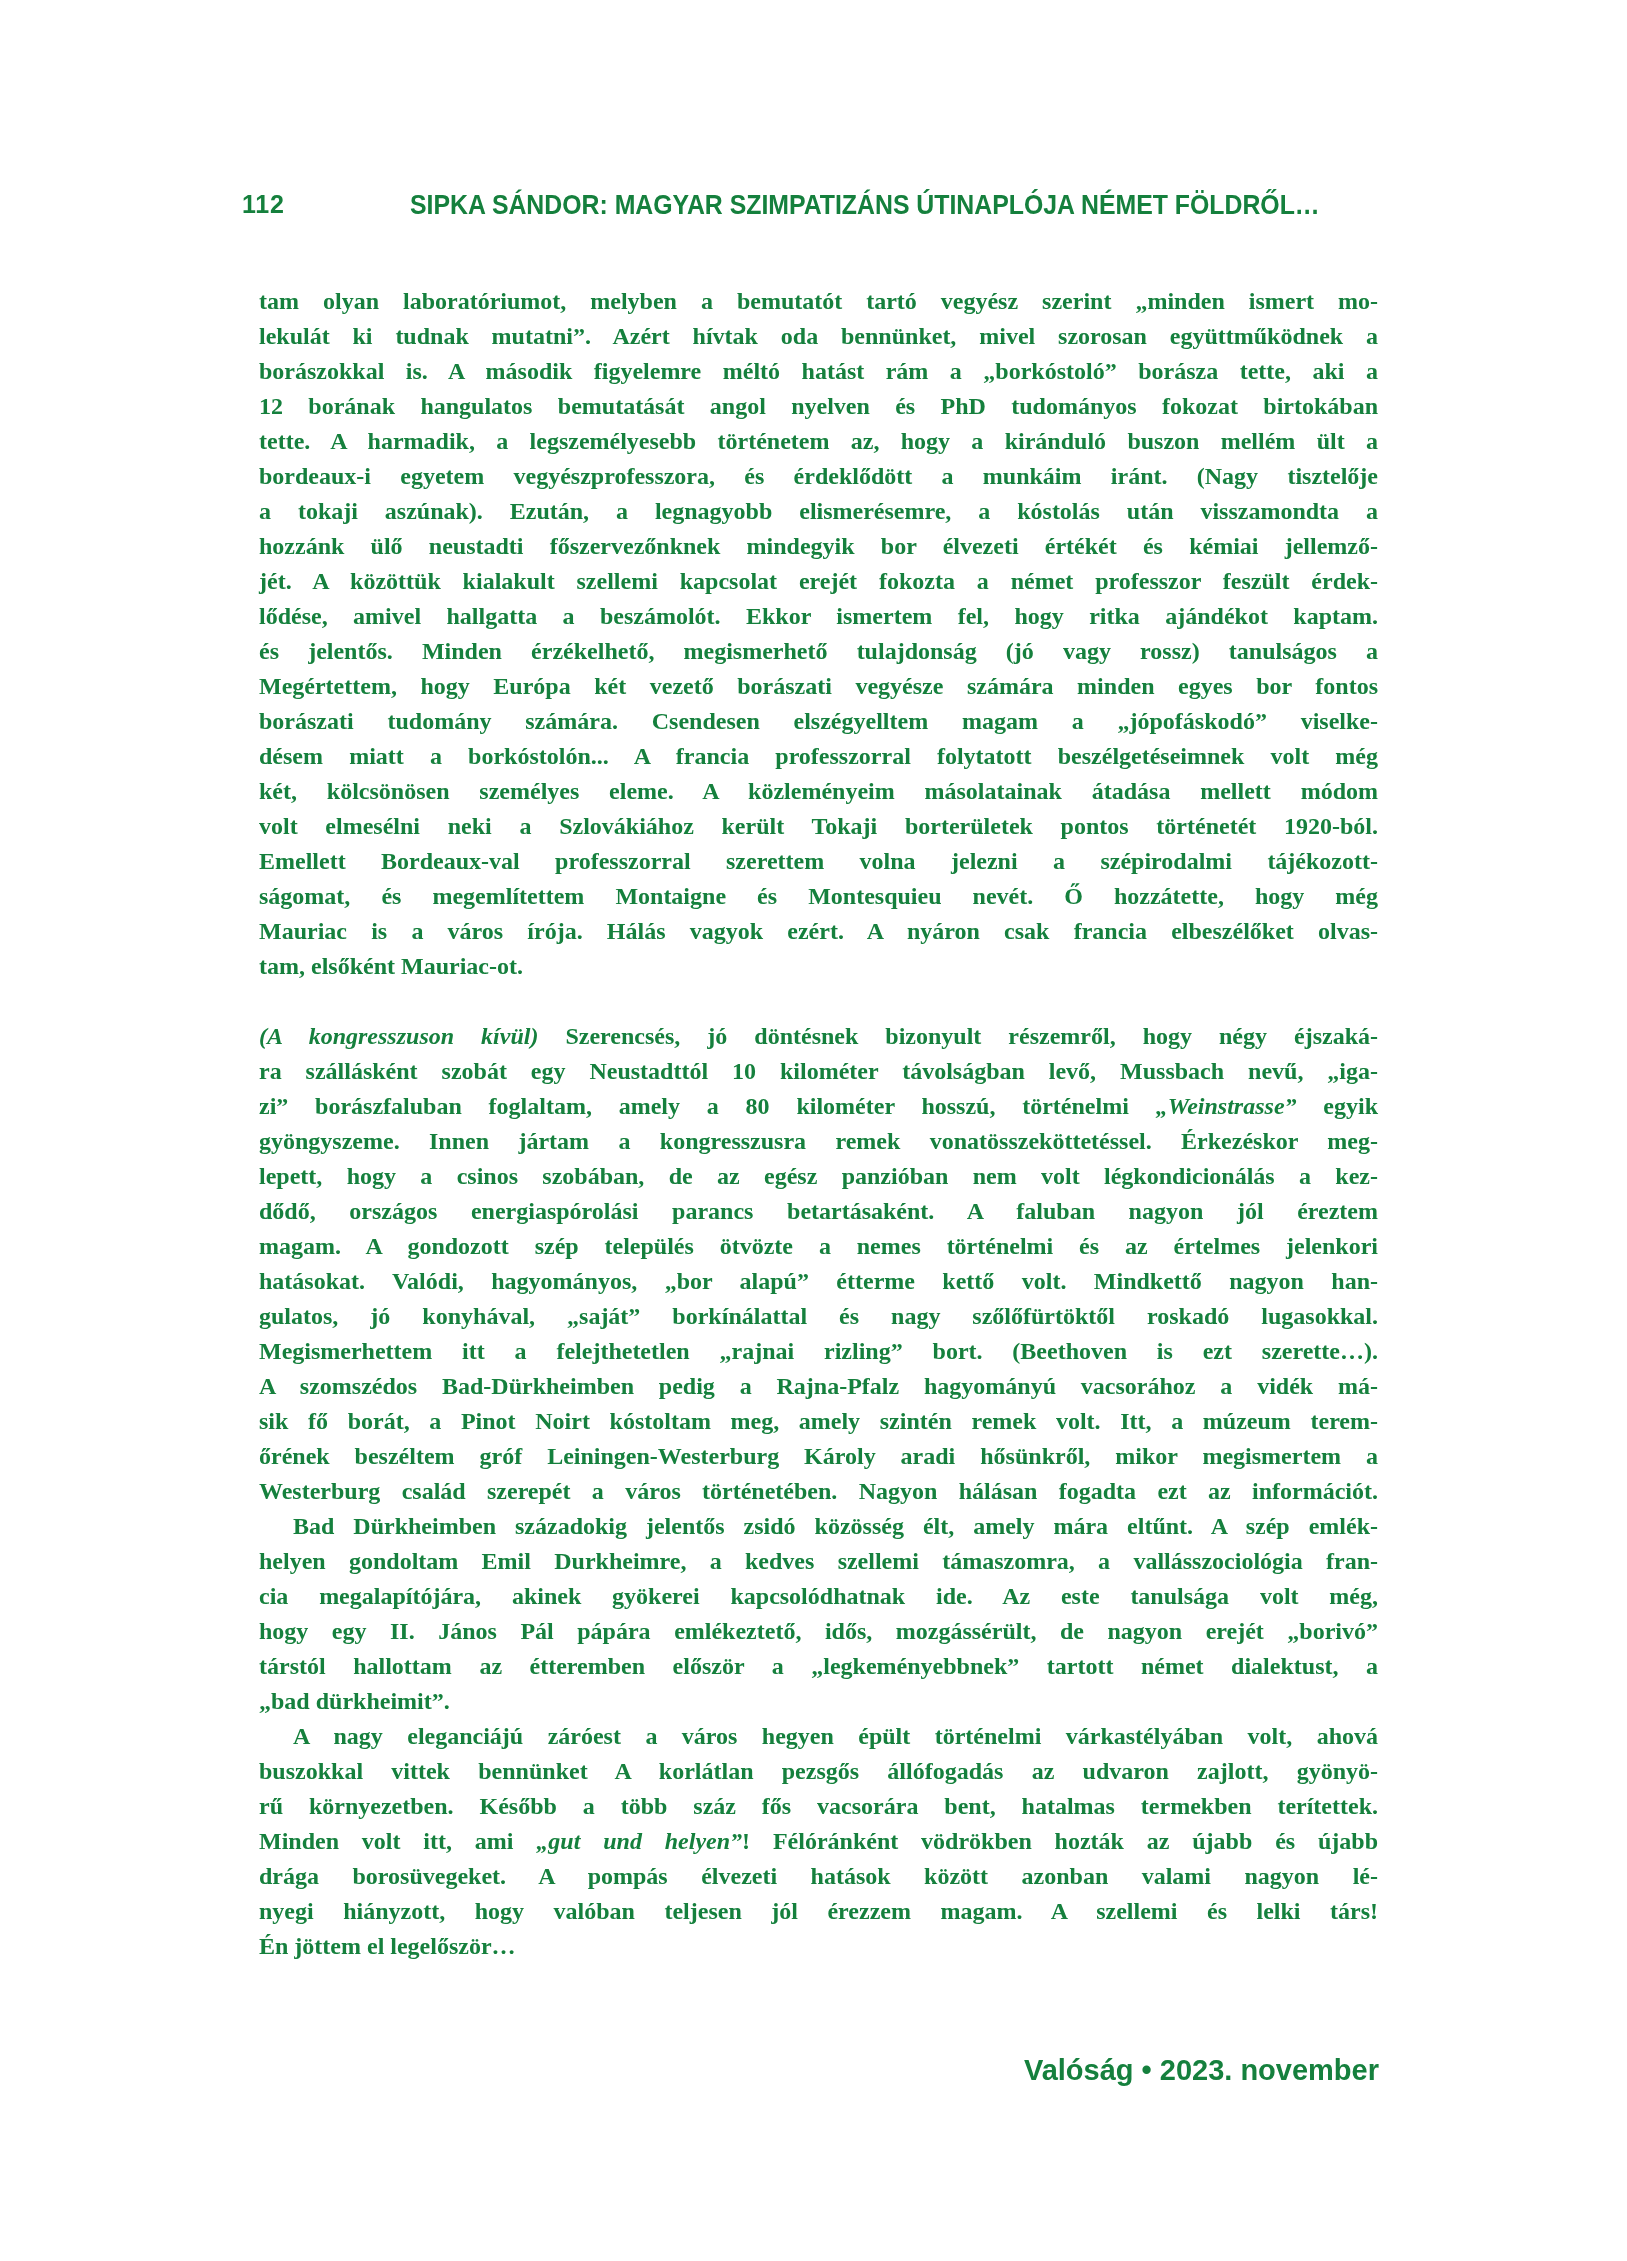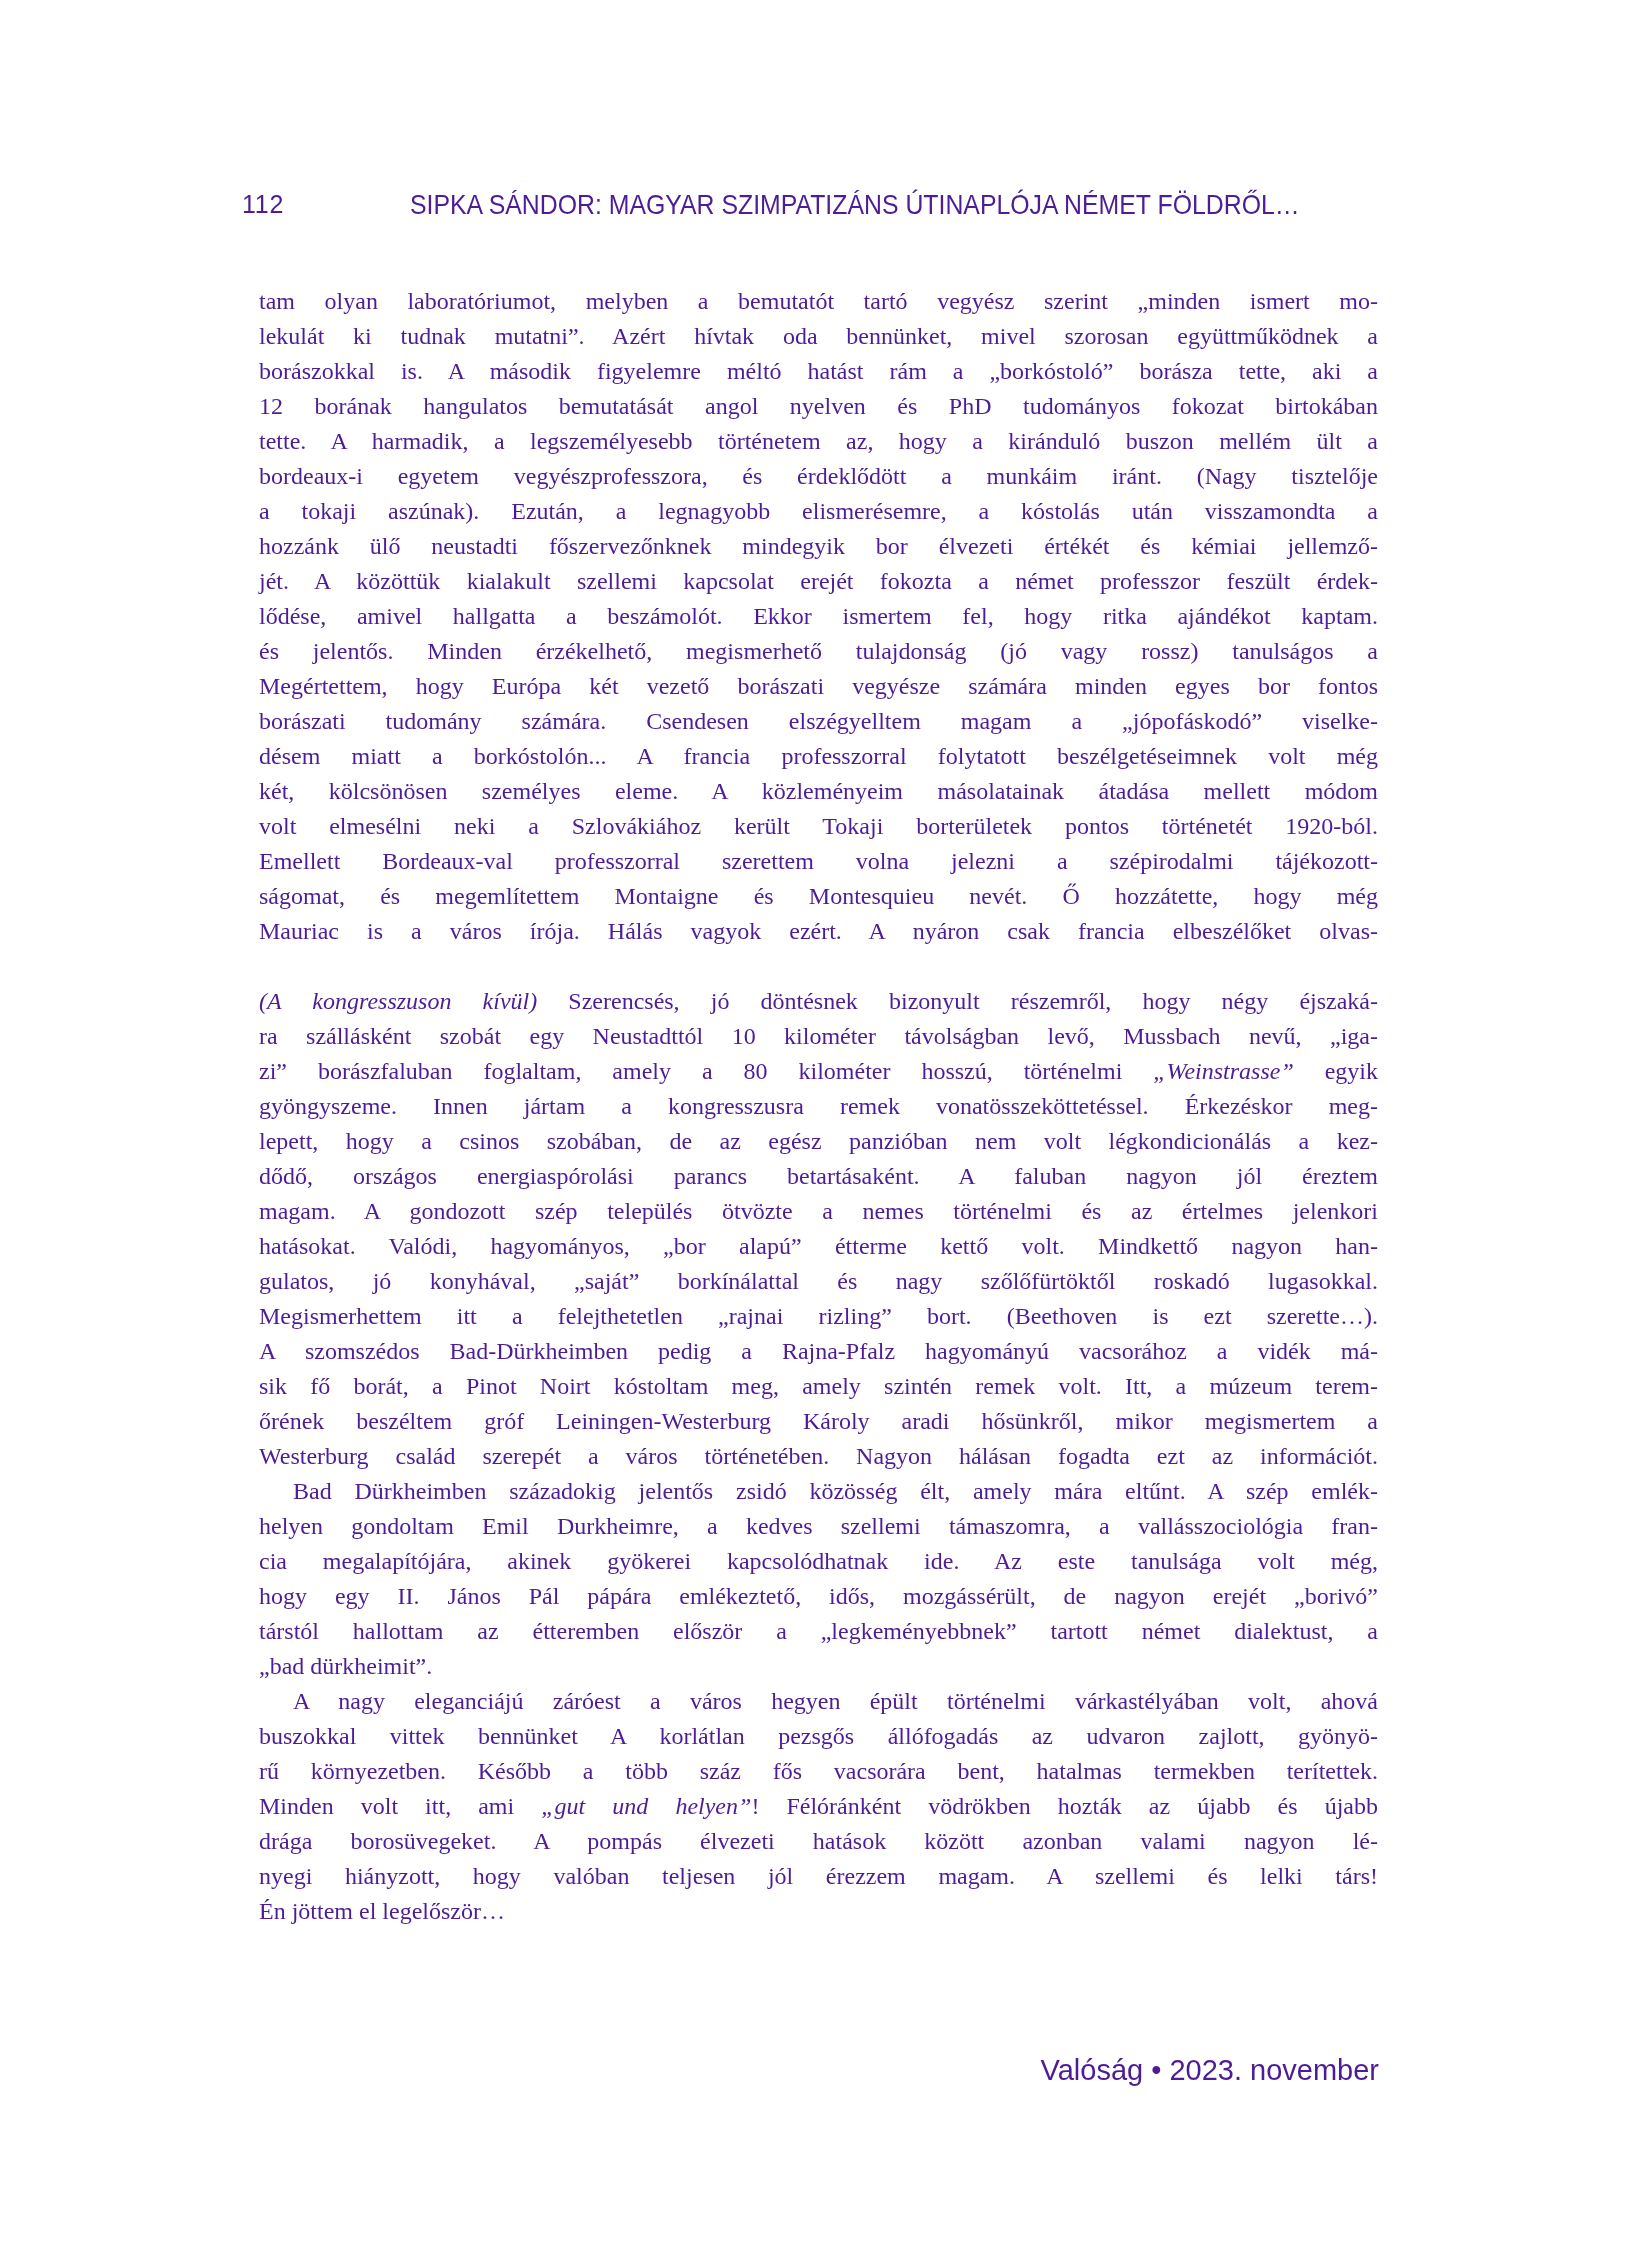--- a/index.html
+++ b/index.html
@@ -66,21 +66,21 @@
     top: 2055px;
     font-family: "Liberation Sans", "DejaVu Sans", sans-serif;
     font-size: 29px;
     line-height: 1.1;
     white-space: nowrap;
   }
 </style>
 </head>
 <body>
 
-<div class="page" style="background: rgb(255, 255, 255); color: #4c1d95;">
+<div class="page" style="background: rgb(255, 255, 255); color: #15803d; font-weight: bold;">
 
   <div class="header-number">112</div>
 
   <div class="header-title">SIPKA SÁNDOR: MAGYAR SZIMPATIZÁNS ÚTINAPLÓJA NÉMET FÖLDRŐL…</div>
 
   <div class="body-text" id="body-text">
       <div class="para">
         <div class="line"><span class="">tam olyan laboratóriumot, melyben a bemutatót tartó vegyész szerint „minden ismert mo-</span></div>
         <div class="line"><span class="">lekulát ki tudnak mutatni”. Azért hívtak oda bennünket, mivel szorosan együttműködnek a</span></div>
         <div class="line"><span class="">borászokkal is. A második figyelemre méltó hatást rám a „borkóstoló” borásza tette, aki a</span></div>
@@ -93,20 +93,21 @@
         <div class="line"><span class="">lődése, amivel hallgatta a beszámolót. Ekkor ismertem fel, hogy ritka ajándékot kaptam.</span></div>
         <div class="line"><span class="">és jelentős. Minden érzékelhető, megismerhető tulajdonság (jó vagy rossz) tanulságos a</span></div>
         <div class="line"><span class="">Megértettem, hogy Európa két vezető borászati vegyésze számára minden egyes bor fontos</span></div>
         <div class="line"><span class="">borászati tudomány számára. Csendesen elszégyelltem magam a „jópofáskodó” viselke-</span></div>
         <div class="line"><span class="">désem miatt a borkóstolón... A francia professzorral folytatott beszélgetéseimnek volt még</span></div>
         <div class="line"><span class="">két, kölcsönösen személyes eleme. A közleményeim másolatainak átadása mellett módom</span></div>
         <div class="line"><span class="">volt elmesélni neki a Szlovákiához került Tokaji borterületek pontos történetét 1920-ból.</span></div>
         <div class="line"><span class="">Emellett Bordeaux-val professzorral szerettem volna jelezni a szépirodalmi tájékozott-</span></div>
         <div class="line"><span class="">ságomat, és megemlítettem Montaigne és Montesquieu nevét. Ő hozzátette, hogy még</span></div>
         <div class="line"><span class="">Mauriac is a város írója. Hálás vagyok ezért. A nyáron csak francia elbeszélőket olvas-</span></div>
+        <div class="line last"><span class="">tam, elsőként Mauriac-ot.</span></div>
       </div>
       <div class="para gap">
         <div class="line"><span class="it">(A kongresszuson kívül)</span><span class=""> Szerencsés, jó döntésnek bizonyult részemről, hogy négy éjszaká-</span></div>
         <div class="line"><span class="">ra szállásként szobát egy Neustadttól 10 kilométer távolságban levő, Mussbach nevű, „iga-</span></div>
         <div class="line"><span class="">zi” borászfaluban foglaltam, amely a 80 kilométer hosszú, történelmi </span><span class="it">„Weinstrasse”</span><span class=""> egyik</span></div>
         <div class="line"><span class="">gyöngyszeme. Innen jártam a kongresszusra remek vonatösszeköttetéssel. Érkezéskor meg-</span></div>
         <div class="line"><span class="">lepett, hogy a csinos szobában, de az egész panzióban nem volt légkondicionálás a kez-</span></div>
         <div class="line"><span class="">dődő, országos energiaspórolási parancs betartásaként. A faluban nagyon jól éreztem</span></div>
         <div class="line"><span class="">magam. A gondozott szép település ötvözte a nemes történelmi és az értelmes jelenkori</span></div>
         <div class="line"><span class="">hatásokat. Valódi, hagyományos, „bor alapú” étterme kettő volt. Mindkettő nagyon han-</span></div>

